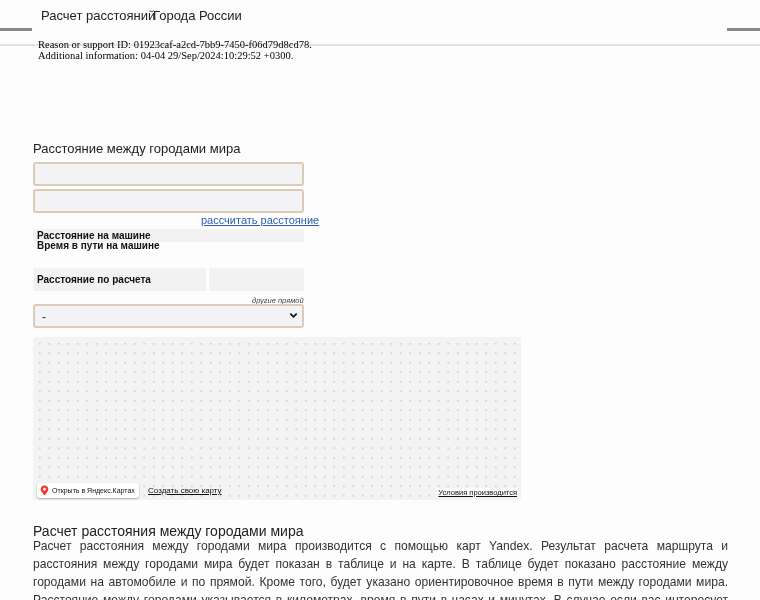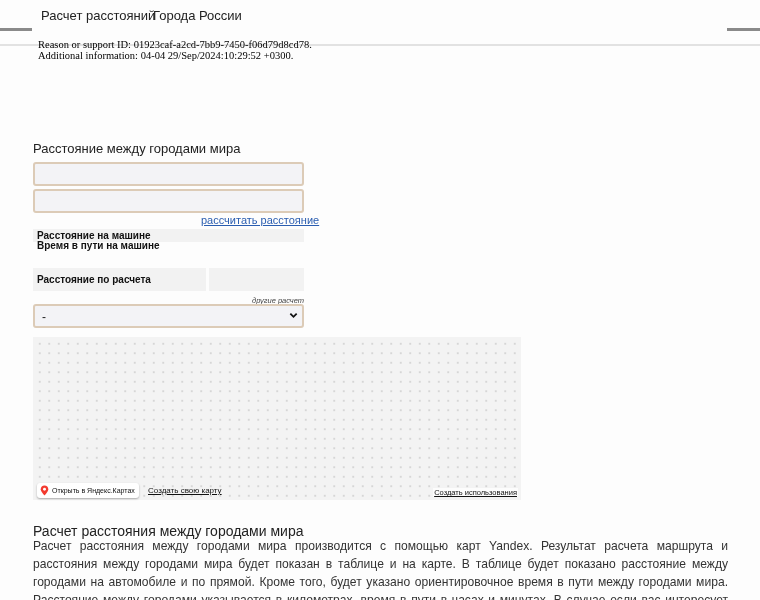--- a/index.html
+++ b/index.html
@@ -69,35 +69,35 @@
   <span class="res-label" style="top:4px;">Время в пути на машине</span>
   <span class="res-val" style="left:180px;top:4px;"></span>
 </div>
 <div class="res-row" style="top:268px;height:23px;">
   <div style="position:absolute;left:0;top:0;width:173px;height:23px;background:#f2f2f2;"></div>
   <div style="position:absolute;left:176px;top:0;width:95px;height:23px;background:#f2f2f2;"></div>
   <span class="res-label" style="top:6px;">Расстояние по расчета</span>
   <span class="res-val" style="left:180px;top:6px;"></span>
 </div>
 
-<div class="other-countries">другие расчет</div>
+<div class="other-countries">другие прямой</div>
 
 <div class="country-select">
   <span class="sel-val">-</span>
   <svg class="chev" viewBox="0 0 10 10">
     <path d="M1.5 3 L5 6.5 L8.5 3" stroke="#111" stroke-width="2" fill="none"></path>
   </svg>
 </div>
 
 <div class="map">
   <div class="map-open">
     <svg width="9" height="11" viewBox="0 0 10 12">
       <path d="M5 0.5 C2.5 0.5 0.8 2.3 0.8 4.6 C0.8 7.4 5 11.5 5 11.5 C5 11.5 9.2 7.4 9.2 4.6 C9.2 2.3 7.5 0.5 5 0.5 Z" fill="#f33a2f"></path>
       <circle cx="5" cy="4.6" r="1.6" fill="#fff"></circle>
     </svg>
     <span>Открыть в Яндекс.Картах</span>
   </div>
   <a class="map-create">Создать свою карту</a>
-  <a class="map-terms">Создать использования</a>
+  <a class="map-terms">Условия производится</a>
 </div>
 
 <div class="article-title">Расчет расстояния между городами мира</div>
 <div class="article-text">Расчет расстояния между городами мира производится с помощью карт Yandex. Результат расчета маршрута и расстояния между городами мира будет показан в таблице и на карте. В таблице будет показано расстояние между городами на автомобиле и по прямой. Кроме того, будет указано ориентировочное время в пути между городами мира. Расстояние между городами указывается в километрах, время в пути в часах и минутах. В случае если вас интересует расчет расстояния между городами конкретного государства, можно</div>
 
 </body></html>

